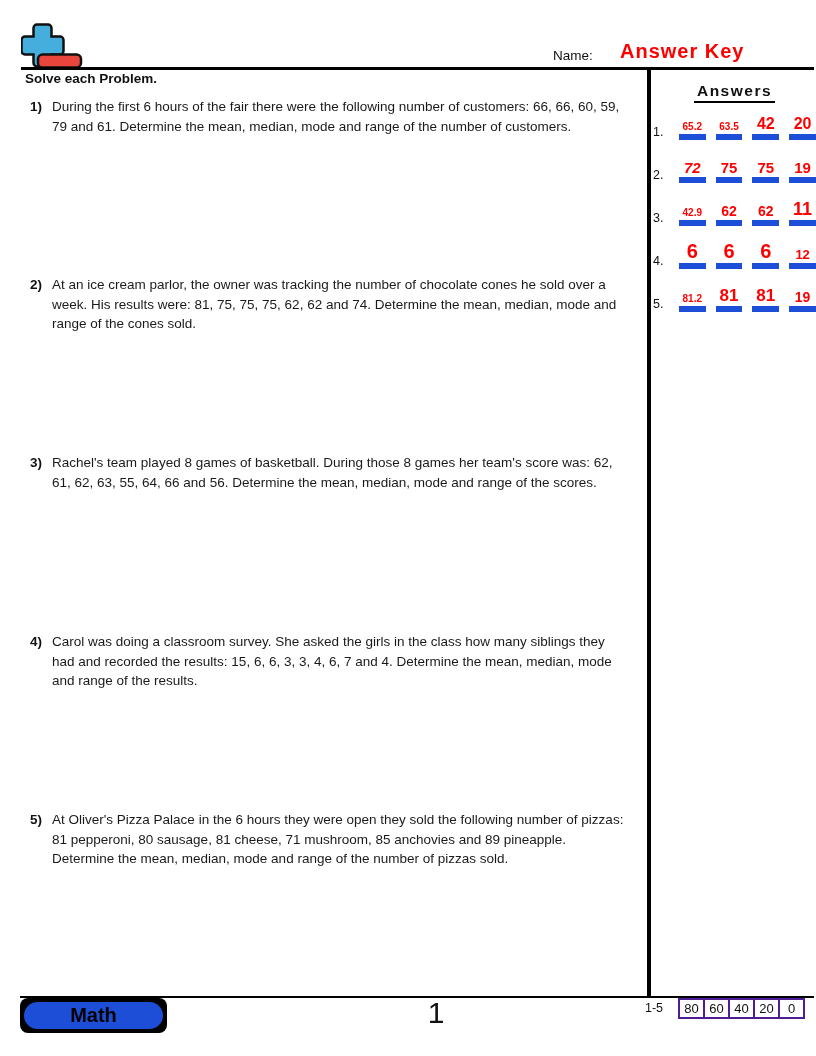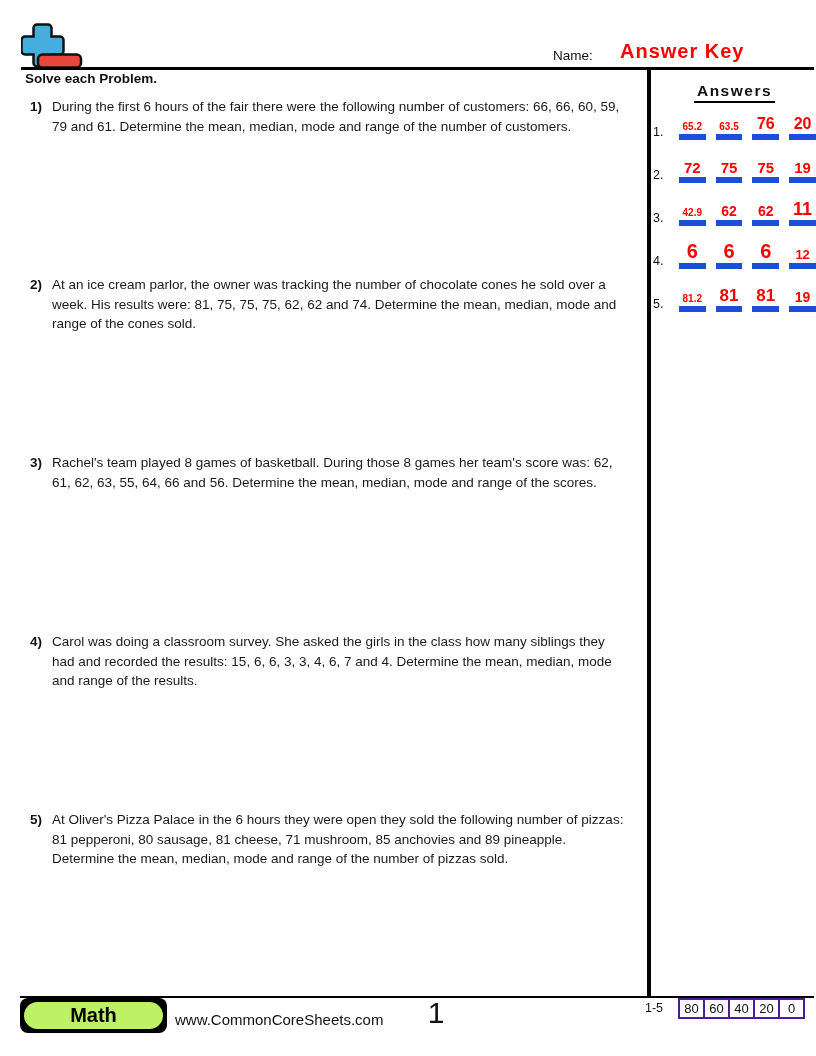--- a/index.html
+++ b/index.html
@@ -24,21 +24,21 @@
   .ans-slot { width:27px; margin-left:10px; border-bottom:6px solid #1d4ed8; text-align:center; line-height:1; }
   .ans-slot:first-of-type { margin-left:2px; }
   .ans-val { font-weight:bold; color:#ff0000; display:inline-block; padding-bottom:2px; }
   
   .problem { position:absolute; left:30px; width:600px; display:flex; }
   .problem .pnum { font-weight:bold; font-size:13.5px; width:22px; flex:0 0 22px; line-height:19.5px; }
   .problem .ptext { font-size:13.5px; line-height:19.5px; width:578px; color:#1a1a1a; }
   
   .footer-line { position:absolute; left:20px; top:996px; width:794px; height:2px; background:#000; }
   .math-badge { position:absolute; left:20px; top:998px; width:147px; height:35px; background:#000; border-radius:8px; }
-  .math-badge .pill { position:absolute; left:4px; top:4px; right:4px; bottom:4px; background:#bef264; border-radius:14px;
+  .math-badge .pill { position:absolute; left:4px; top:4px; right:4px; bottom:4px; background:#1d4ed8; border-radius:14px;
     display:flex; align-items:center; justify-content:center; font-size:20px; font-weight:bold; color:#000; }
   .site-url { position:absolute; left:175px; top:1011px; font-size:15px; color:#111; }
   .page-num { position:absolute; left:356px; top:996px; width:160px; text-align:center; font-size:30px; color:#111; }
   .score-label { position:absolute; left:645px; top:1001px; font-size:12.5px; }
   .score-table { position:absolute; left:678px; top:998px; display:flex; }
   .score-cell { width:27px; height:21px; border:2px solid #4c1d95; margin-left:-2px; display:flex; align-items:center; justify-content:center; font-size:13px; }
   .score-cell:first-child { margin-left:0; }
 </style>
 </head>
 <body>
@@ -58,26 +58,26 @@
 
   <div class="divider"></div>
   <div class="answers-title">
     <span>Answers</span>
   </div>
   <div id="answers-rows">
       <div class="ans-row" style="top: 114px;">
         <span class="num">1.</span>
         <span class="ans-slot"><span class="ans-val" style="font-size: 10px; color: rgb(255, 0, 0);">65.2</span></span>
         <span class="ans-slot"><span class="ans-val" style="font-size: 10px; color: rgb(255, 0, 0);">63.5</span></span>
-        <span class="ans-slot"><span class="ans-val" style="font-size: 16px; color: rgb(255, 0, 0);">76</span></span>
+        <span class="ans-slot"><span class="ans-val" style="font-size: 16px; color: rgb(255, 0, 0);">42</span></span>
         <span class="ans-slot"><span class="ans-val" style="font-size: 16px; color: rgb(255, 0, 0);">20</span></span>
       </div>
       <div class="ans-row" style="top: 157px;">
         <span class="num">2.</span>
-        <span class="ans-slot"><span class="ans-val" style="font-size: 15px; color: rgb(255, 0, 0);">72</span></span>
+        <span class="ans-slot"><span class="ans-val" style="font-size: 15px; color: rgb(255, 0, 0); font-style: italic;">72</span></span>
         <span class="ans-slot"><span class="ans-val" style="font-size: 15px; color: rgb(255, 0, 0);">75</span></span>
         <span class="ans-slot"><span class="ans-val" style="font-size: 15px; color: rgb(255, 0, 0);">75</span></span>
         <span class="ans-slot"><span class="ans-val" style="font-size: 15px; color: rgb(255, 0, 0);">19</span></span>
       </div>
       <div class="ans-row" style="top: 200px;">
         <span class="num">3.</span>
         <span class="ans-slot"><span class="ans-val" style="font-size: 10px; color: rgb(255, 0, 0);">42.9</span></span>
         <span class="ans-slot"><span class="ans-val" style="font-size: 14px; color: rgb(255, 0, 0);">62</span></span>
         <span class="ans-slot"><span class="ans-val" style="font-size: 14px; color: rgb(255, 0, 0);">62</span></span>
         <span class="ans-slot"><span class="ans-val" style="font-size: 18px; color: rgb(255, 0, 0);">11</span></span>
@@ -118,21 +118,20 @@
       <div class="problem" style="top: 810px;">
         <div class="pnum">5)</div>
         <div class="ptext">At Oliver's Pizza Palace in the 6 hours they were open they sold the following number of pizzas: 81 pepperoni, 80 sausage, 81 cheese, 71 mushroom, 85 anchovies and 89 pineapple. Determine the mean, median, mode and range of the number of pizzas sold.</div>
       </div>
     </div>
 
   <div class="footer-line"></div>
   <div class="math-badge">
     <div class="pill">Math</div>
   </div>
-  <div class="site-url">www.CommonCoreSheets.com</div>
   <div class="page-num">1</div>
   <div class="score-label">1-5</div>
   <div class="score-table" id="score-table">
       <div class="score-cell">80</div>
       <div class="score-cell">60</div>
       <div class="score-cell">40</div>
       <div class="score-cell">20</div>
       <div class="score-cell">0</div>
     </div>
 

